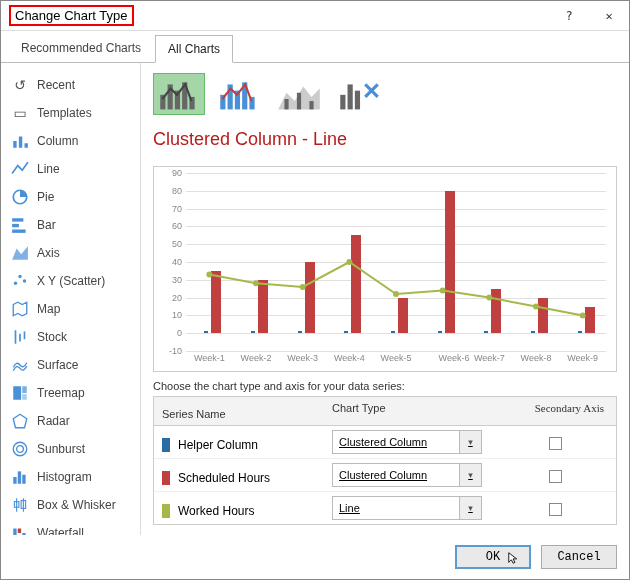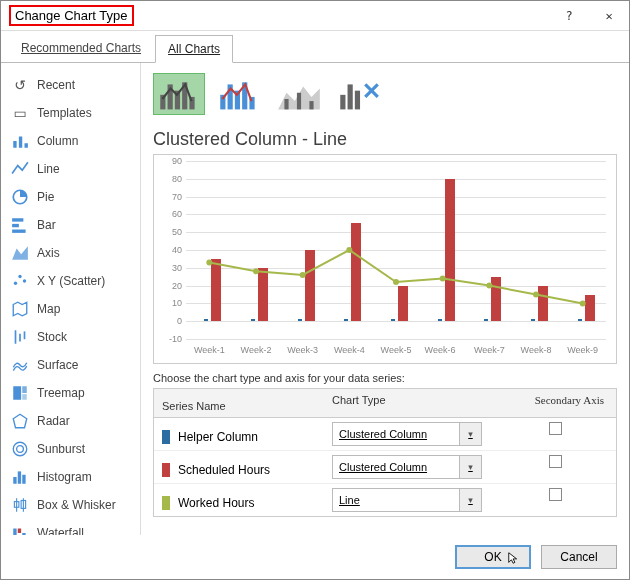--- a/index.html
+++ b/index.html
@@ -6,60 +6,60 @@
 body { font-family: "Segoe UI", Tahoma, sans-serif; font-size: 12px; background: #fff; width: 630px; height: 583px; overflow: hidden; position: relative; }
 
 .dialog { border: 1px solid #888; background: #fff; width: 630px; height: 580px; display: flex; flex-direction: column; }
 
 .titlebar { height: 30px; display: flex; align-items: center; padding: 0 0 0 8px; border-bottom: 1px solid #ddd; }
 .titlebar .title { border: 2px solid #e00; padding: 1px 4px; font-size: 13px; }
 .titlebar .spacer { flex: 1; }
 .titlebar .winbtn { width: 40px; height: 30px; display: flex; align-items: center; justify-content: center; font-family: monospace; color: #333; }
 
 .tabs { display: flex; padding: 4px 8px 0 8px; border-bottom: 1px solid #bbb; gap: 2px; }
-.tab { padding: 6px 12px; color: #444; position: relative; text-decoration: underline; }
+.tab { padding: 6px 12px; color: #444; position: relative; }
 .tab.active { border: 1px solid #bbb; border-bottom: 1px solid #fff; background: #fff; margin-bottom: -1px; color: #222; }
 
 .body { display: flex; flex: 1; overflow: hidden; }
 .sidebar { width: 140px; border-right: 1px solid #ddd; padding: 8px 0; overflow-y: auto; }
 .side-item { display: flex; align-items: center; gap: 8px; padding: 5px 10px; color: #444; cursor: pointer; }
 .side-item .sicon { width: 18px; height: 18px; display: flex; align-items: center; justify-content: center; color: #555; font-size: 14px; }
 
 .main { flex: 1; padding: 10px 12px; display: flex; flex-direction: column; overflow: hidden; }
 .subtypes { display: flex; gap: 8px; margin-bottom: 14px; }
 .subtype { width: 52px; height: 42px; border: 1px solid transparent; display: flex; align-items: center; justify-content: center; cursor: pointer; }
 .subtype.selected { background: #a5d6a7; border-color: #66bb6a; }
 
-.charttitle { font-size: 18px; color: #404040; margin-bottom: 4px; }
+.charttitle { font-size: 18px; color: #b91c1c; margin-bottom: 16px; }
 .chartbox { border: 1px solid #ccc; height: 210px; position: relative; background: #fff; margin-bottom: 8px; padding-right: 6px; }
 .chartgrid { position: absolute; left: 32px; right: 6px; top: 6px; bottom: 26px; }
 .gridline { position: absolute; left: 0; right: 0; border-top: 1px solid #e0e0e0; }
 .ylabel { position: absolute; left: 4px; width: 24px; text-align: right; font-size: 9px; color: #888; transform: translateY(-50%); }
 .xlabel { position: absolute; bottom: 8px; font-size: 9px; color: #888; transform: translateX(-50%); white-space: nowrap; }
 .bar { position: absolute; width: 4px; bottom: 0; }
 .bar.helper { background: #2b6ca3; }
 .bar.sched { background: #c04040; }
 .linepath { position: absolute; left: 0; right: 0; top: 0; bottom: 0; }
 
 .serieshead { font-size: 11px; color: #333; margin-bottom: 4px; }
 .sgrid { border: 1px solid #ccc; }
 .sgrid .shdr { display: flex; background: #f3f3f3; border-bottom: 1px solid #ccc; }
 .sgrid .shdr > div { padding: 5px 8px; font-size: 11px; color: #333; }
-.sgrid .srow { display: flex; border-bottom: 1px solid #eee; align-items: flex-start; }
+.sgrid .srow { display: flex; border-bottom: 1px solid #eee; align-items: flex-end; }
 .sgrid .srow:last-child { border-bottom: none; }
 .col-name { width: 170px; display: flex; align-items: center; gap: 8px; padding: 6px 8px; margin-top: 6px; }
 .col-type { width: 170px; padding: 4px 8px; }
 .col-axis { flex: 1; text-align: center; padding: 4px; font-family: Liberation Serif, serif; }
 .legkey { width: 8px; height: 14px; }
 .sel { display: flex; border: 1px solid #bbb; background: #fff; height: 24px; align-items: center; width: 150px; text-decoration: underline; }
 .sel .seltxt { flex: 1; padding: 0 6px; font-size: 11px; }
 .sel .selbtn { width: 22px; height: 100%; border-left: 1px solid #bbb; background: #eee; display: flex; align-items: center; justify-content: center; font-size: 9px; color: #555; }
 .chk { width: 13px; height: 13px; border: 1px solid #888; display: inline-block; }
 
-.btnbar { display: flex; justify-content: flex-end; gap: 10px; padding: 10px 12px; }
+.btnbar { display: flex; justify-content: flex-end; gap: 10px; padding: 10px 12px; font-family: Liberation Mono, monospace; }
 .dbtn { min-width: 76px; height: 24px; border: 1px solid #aaa; background: #e9e9e9; display: flex; align-items: center; justify-content: center; font-size: 12px; cursor: pointer; }
 .dbtn.primary { border: 2px solid #5b9bd5; position: relative; }
 .cursor { position: absolute; width: 14px; height: 14px; right: 8px; top: 4px; pointer-events: none; }
 
 svg.icon { width: 100%; height: 100%; }
 </style>
 </head>
 <body>
 
 <div class="dialog">
@@ -325,21 +325,21 @@
           <div class="ylabel" style="top: 77.2px;">50</div>
           <div class="ylabel" style="top: 59.4px;">60</div>
           <div class="ylabel" style="top: 41.6px;">70</div>
           <div class="ylabel" style="top: 23.8px;">80</div>
           <div class="ylabel" style="top: 6px;">90</div>
           <div class="xlabel" style="left: 55.3333px;">Week-1</div>
           <div class="xlabel" style="left: 102px;">Week-2</div>
           <div class="xlabel" style="left: 148.667px;">Week-3</div>
           <div class="xlabel" style="left: 195.333px;">Week-4</div>
           <div class="xlabel" style="left: 242px;">Week-5</div>
-          <div class="xlabel" style="left: 286px;">Week-6</div>
+          <div class="xlabel" style="left: 300px;">Week-6</div>
           <div class="xlabel" style="left: 335.333px;">Week-7</div>
           <div class="xlabel" style="left: 382px;">Week-8</div>
           <div class="xlabel" style="left: 428.667px;">Week-9</div>
         </div>
 
       <div class="serieshead">Choose the chart type and axis for your data series:</div>
 
       <div class="sgrid">
         <div class="shdr">
           <div class="col-name">Series Name</div>

